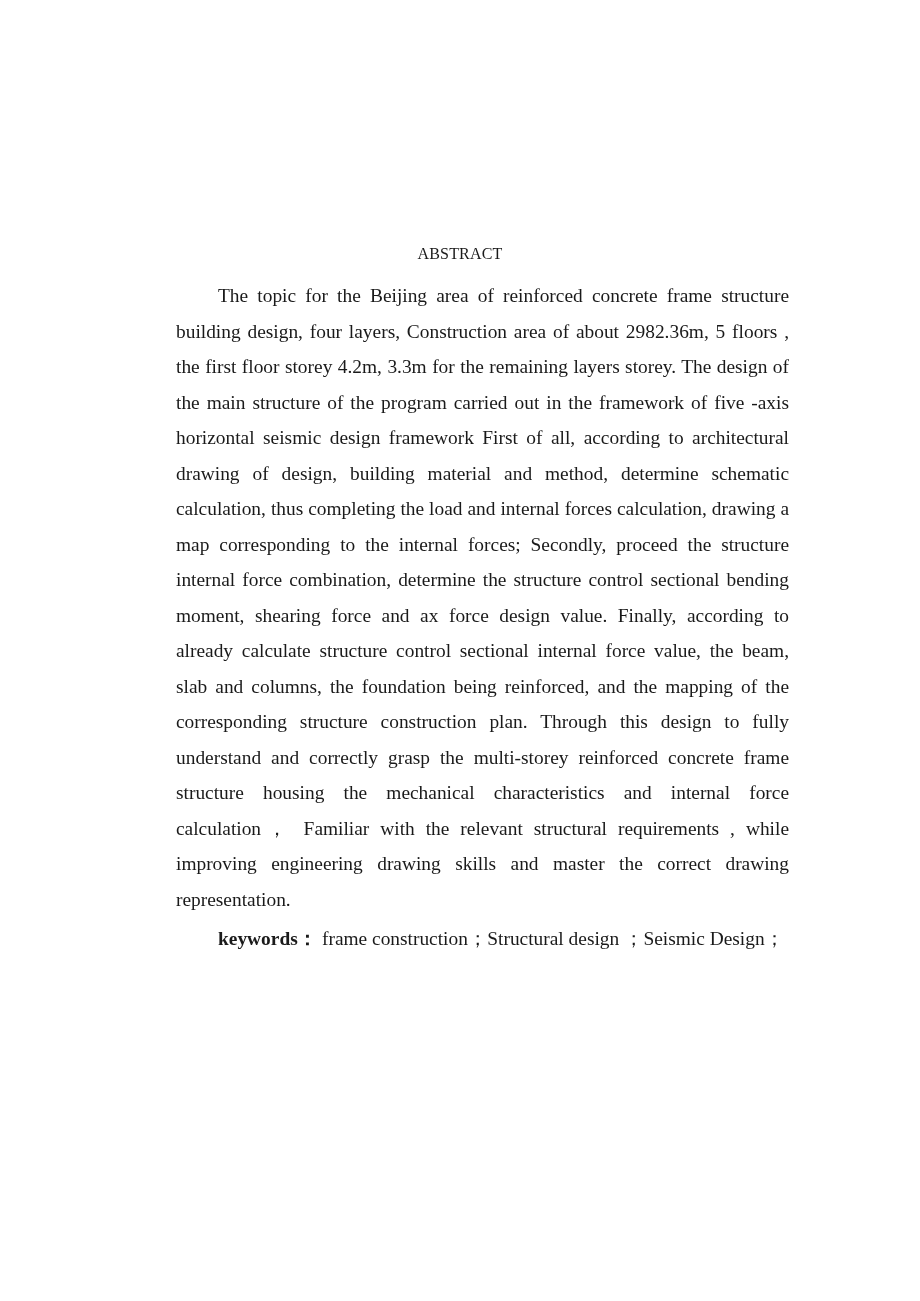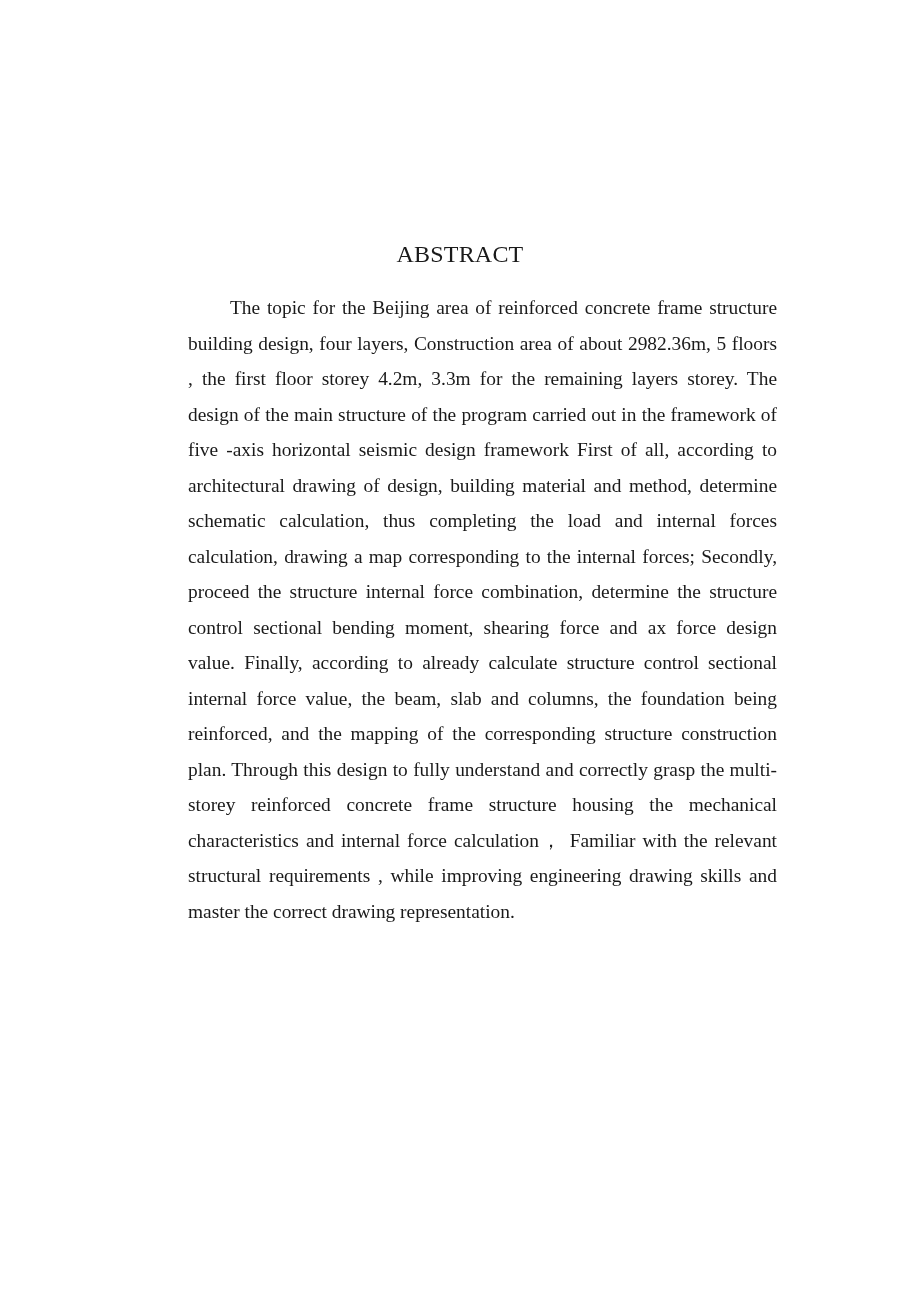--- a/index.html
+++ b/index.html
@@ -20,36 +20,36 @@
       left: 0; top: 0;
       width: 920px; height: 1301px;
       background: #ffffff;
     }
     .title {
       position: absolute;
       top: 242px;
       left: 0;
       width: 920px;
       text-align: center;
-      font-size: 24px;
+      font-size: 16px;
       line-height: 24px;
       letter-spacing: 0.2px;
     }
     .body-text {
       position: absolute;
       left: 172px;
       top: 274px;
       width: 621px;
       font-size: 19.4px;
       line-height: 35.5px;
       text-align: justify;
       text-align-last: left;
     }
     .body-text p {
-      margin: 16px;
+      margin: 4px;
       text-indent: 42px;
     }
     .keywords {
       margin-top: 0;
     }
     .kw-label {
       font-weight: bold;
     }
     .watermark {
       position: absolute;
@@ -69,15 +69,16 @@
 </head>
 <body>
 
 <div class="page">
 
 
   <div class="title">ABSTRACT</div>
 
   <div class="body-text">
     <p>The topic for the Beijing area of reinforced concrete frame structure building design, four layers, Construction area of about 2982.36m, 5 floors , the first floor storey 4.2m, 3.3m for the remaining layers storey. The design of the main structure of the program carried out in the framework of five -axis horizontal seismic design framework First of all, according to architectural drawing of design, building material and method, determine schematic calculation, thus completing the load and internal forces calculation, drawing a map corresponding to the internal forces; Secondly, proceed the structure internal force combination, determine the structure control sectional bending moment, shearing force and ax force design value. Finally, according to already calculate structure control sectional internal force value, the beam, slab and columns, the foundation being reinforced, and the mapping of the corresponding structure construction plan. Through this design to fully understand and correctly grasp the multi-storey reinforced concrete frame structure housing the mechanical characteristics and internal force calculation， Familiar with the relevant structural requirements , while improving engineering drawing skills and master the correct drawing representation.</p>
+    <p class="keywords"><span class="kw-label">keywords：</span><span> frame construction；Structural design ；Seismic Design；</span></p>
   </div>
 
 </div>
 
 </body></html>

